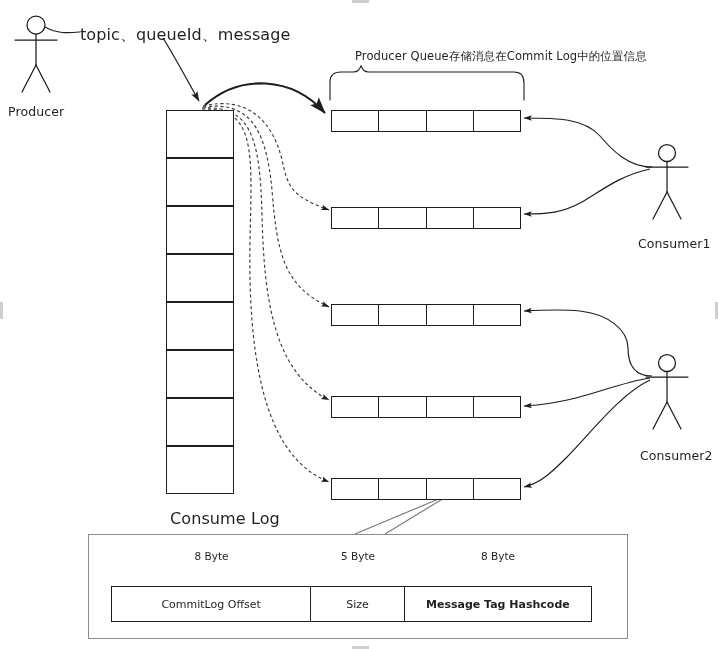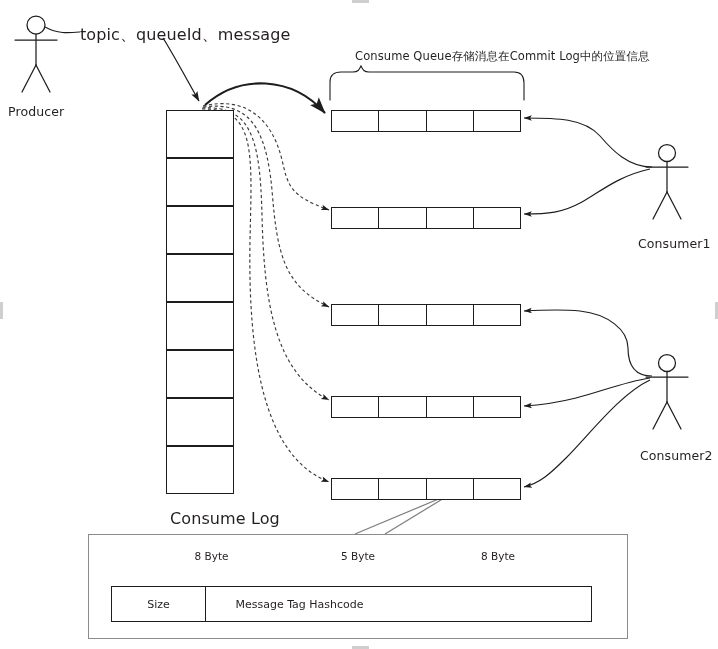--- a/index.html
+++ b/index.html
@@ -60,21 +60,21 @@
   }
   .df-cell{
     box-sizing:border-box;
     border-right:1.3px solid #1d1d1d;
     display:flex;align-items:center;justify-content:center;
     font-size:11px;color:#231f20;
   }
   .df-cell:last-child{border-right:none;}
   .df-8a{width:200px;}
   .df-4{width:94px;}
-  .df-8b{width:187px;}
+  .df-8b{width:187px;font-weight:bold;}
   .unit-label{
     position:absolute;
     font-size:10.5px;
     color:#231f20;
     text-align:center;
     top:550px;
   }
 </style>
 </head>
 <body>
@@ -209,29 +209,30 @@
     <div class="cq-cell"></div>
   </div>
 
   <div id="detail-panel"></div>
 
   <div class="unit-label" style="left:112px;width:199px;">8 Byte</div>
   <div class="unit-label" style="left:311px;width:94px;">5 Byte</div>
   <div class="unit-label" style="left:405px;width:186px;">8 Byte</div>
 
   <div id="detail-fields">
+    <div class="df-cell df-8a">CommitLog Offset</div>
     <div class="df-cell df-4">Size</div>
     <div class="df-cell df-8b">Message Tag Hashcode</div>
   </div>
 
   <div class="lbl" style="left:80px;top:25px;">topic、queueId、message</div>
 
   <div class="lbl lbl-actor" style="left:8px;top:104px;">Producer</div>
 
-  <div class="lbl lbl-cn" style="left:355px;top:49px;">Consume Queue存储消息在Commit Log中的位置信息</div>
+  <div class="lbl lbl-cn" style="left:355px;top:49px;">Producer Queue存储消息在Commit Log中的位置信息</div>
 
   <div class="lbl" style="left:170px;top:509px;">Consume Log</div>
 
   <div class="lbl lbl-actor" style="left:638px;top:236px;">Consumer1</div>
 
   <div class="lbl lbl-actor" style="left:640px;top:432px;margin-top:16px;">Consumer2</div>
 
 </div>
 
 </body></html>

